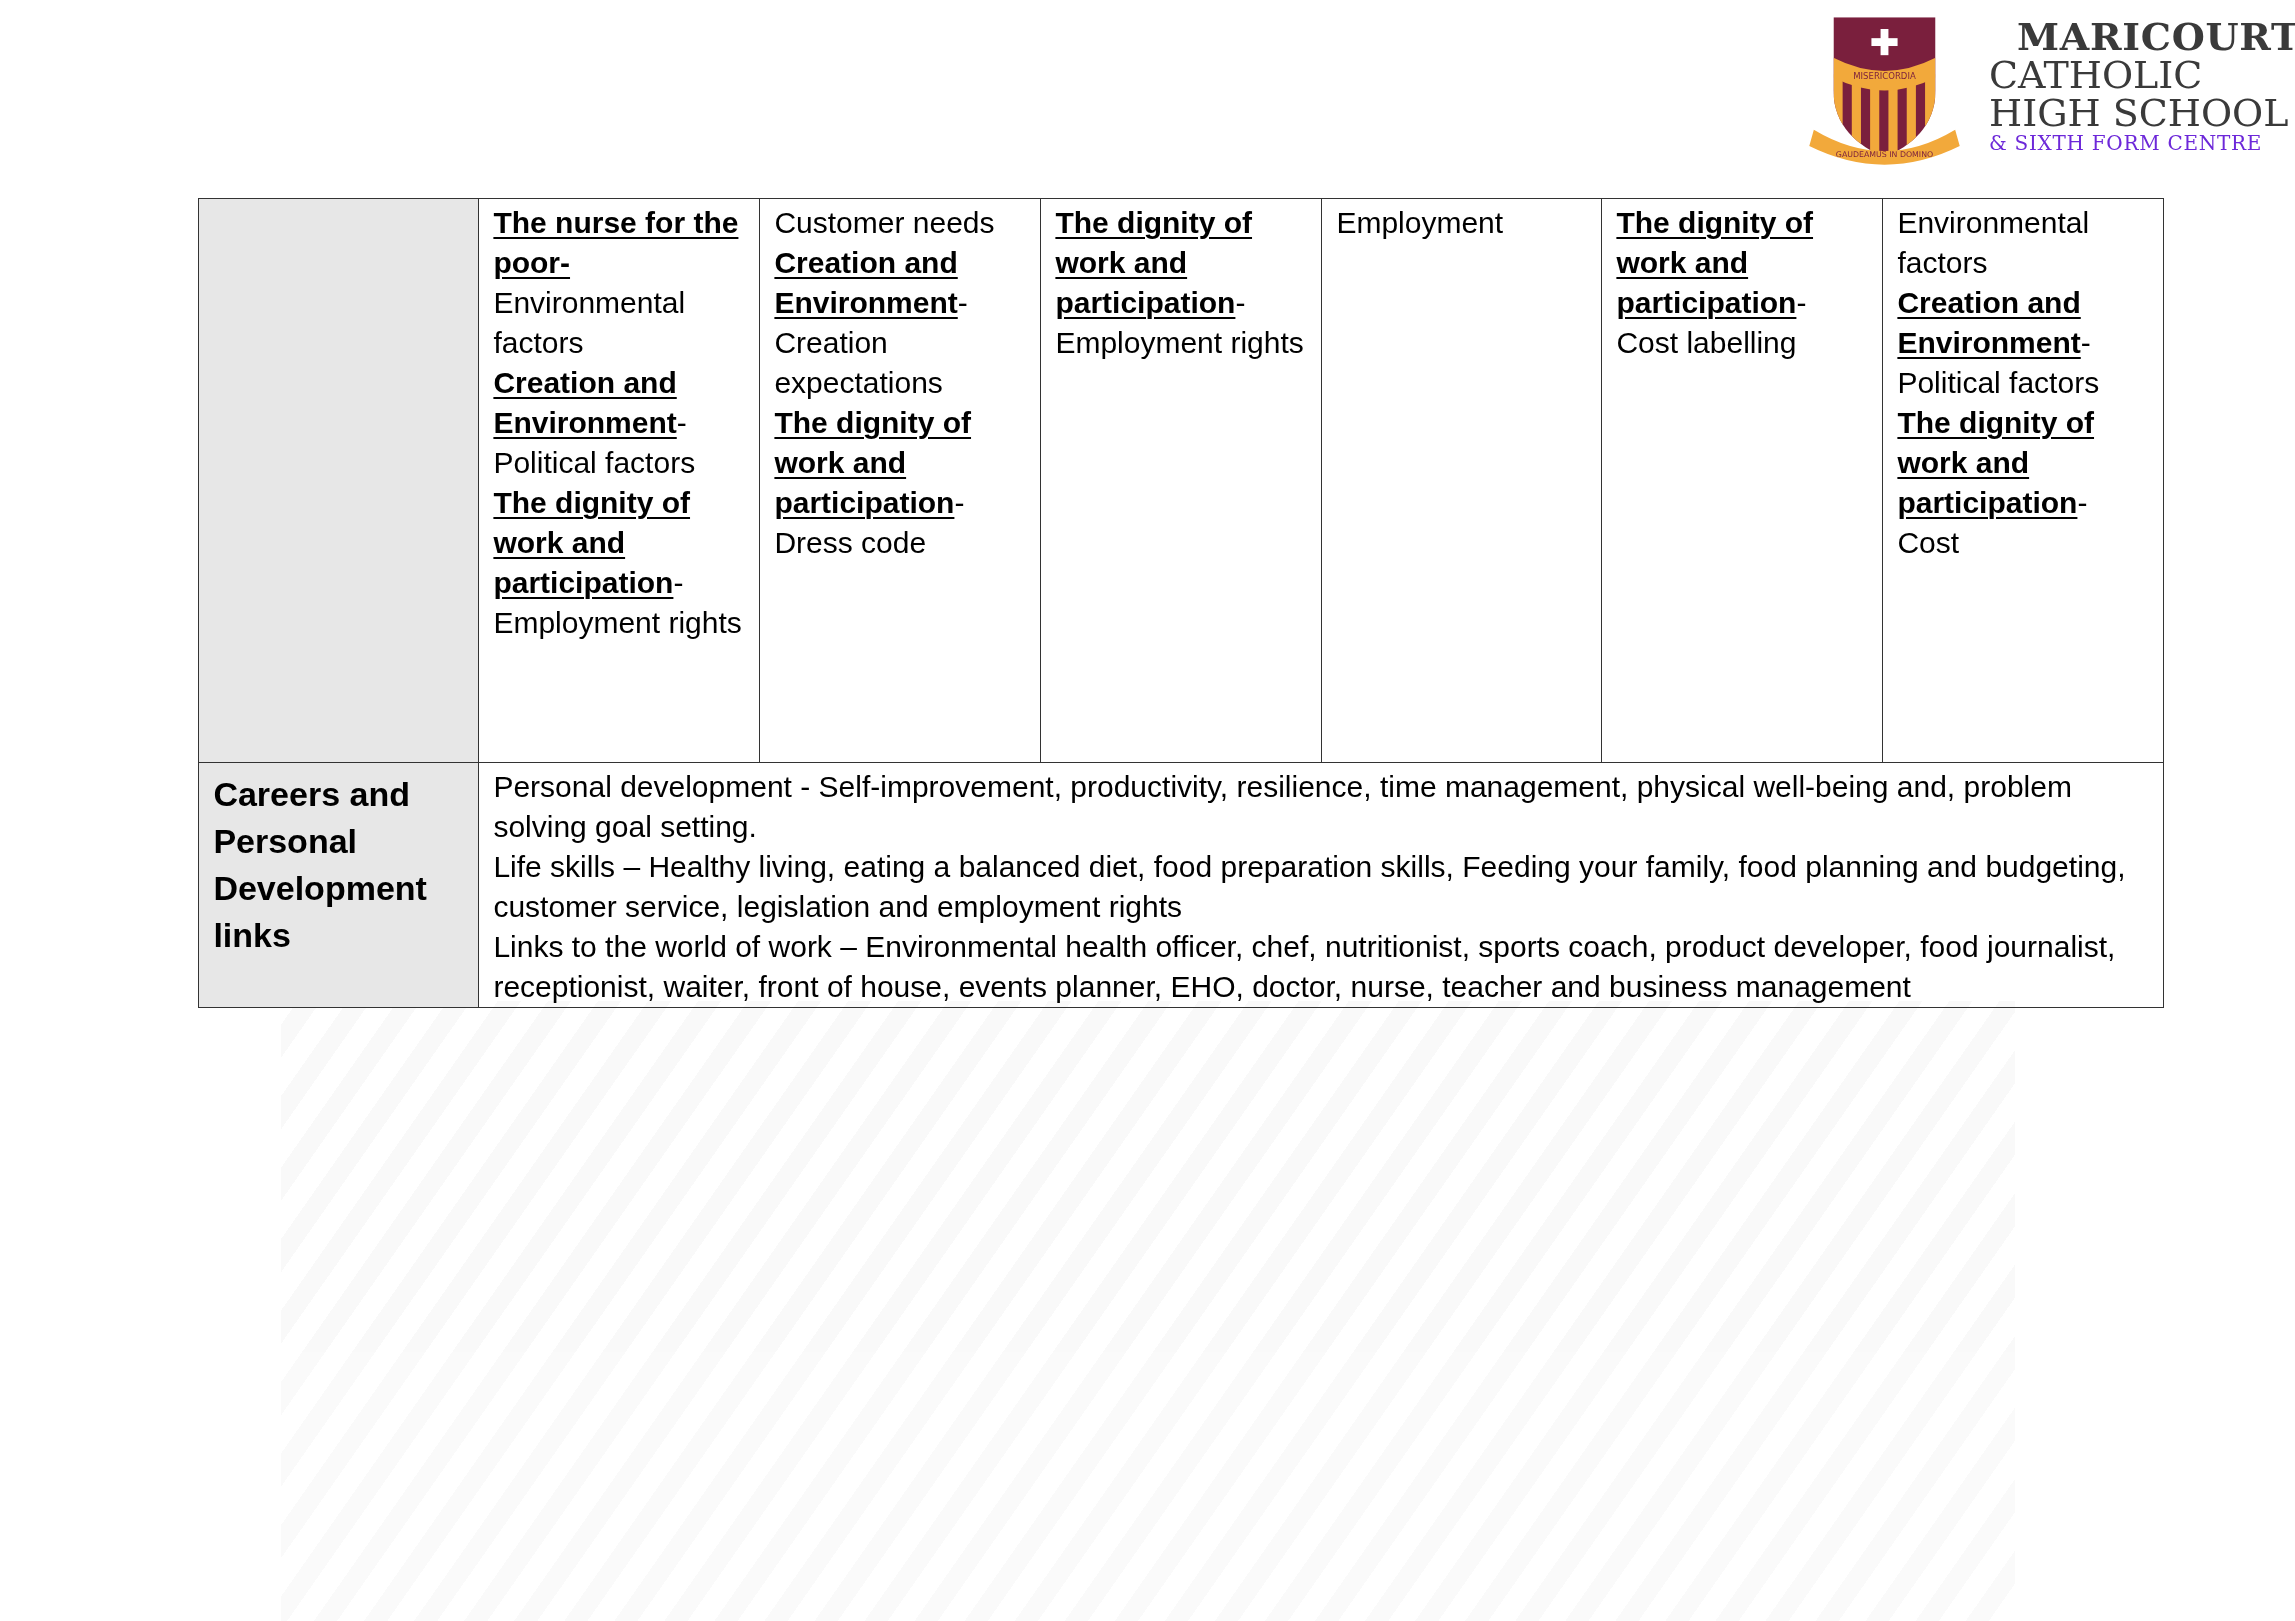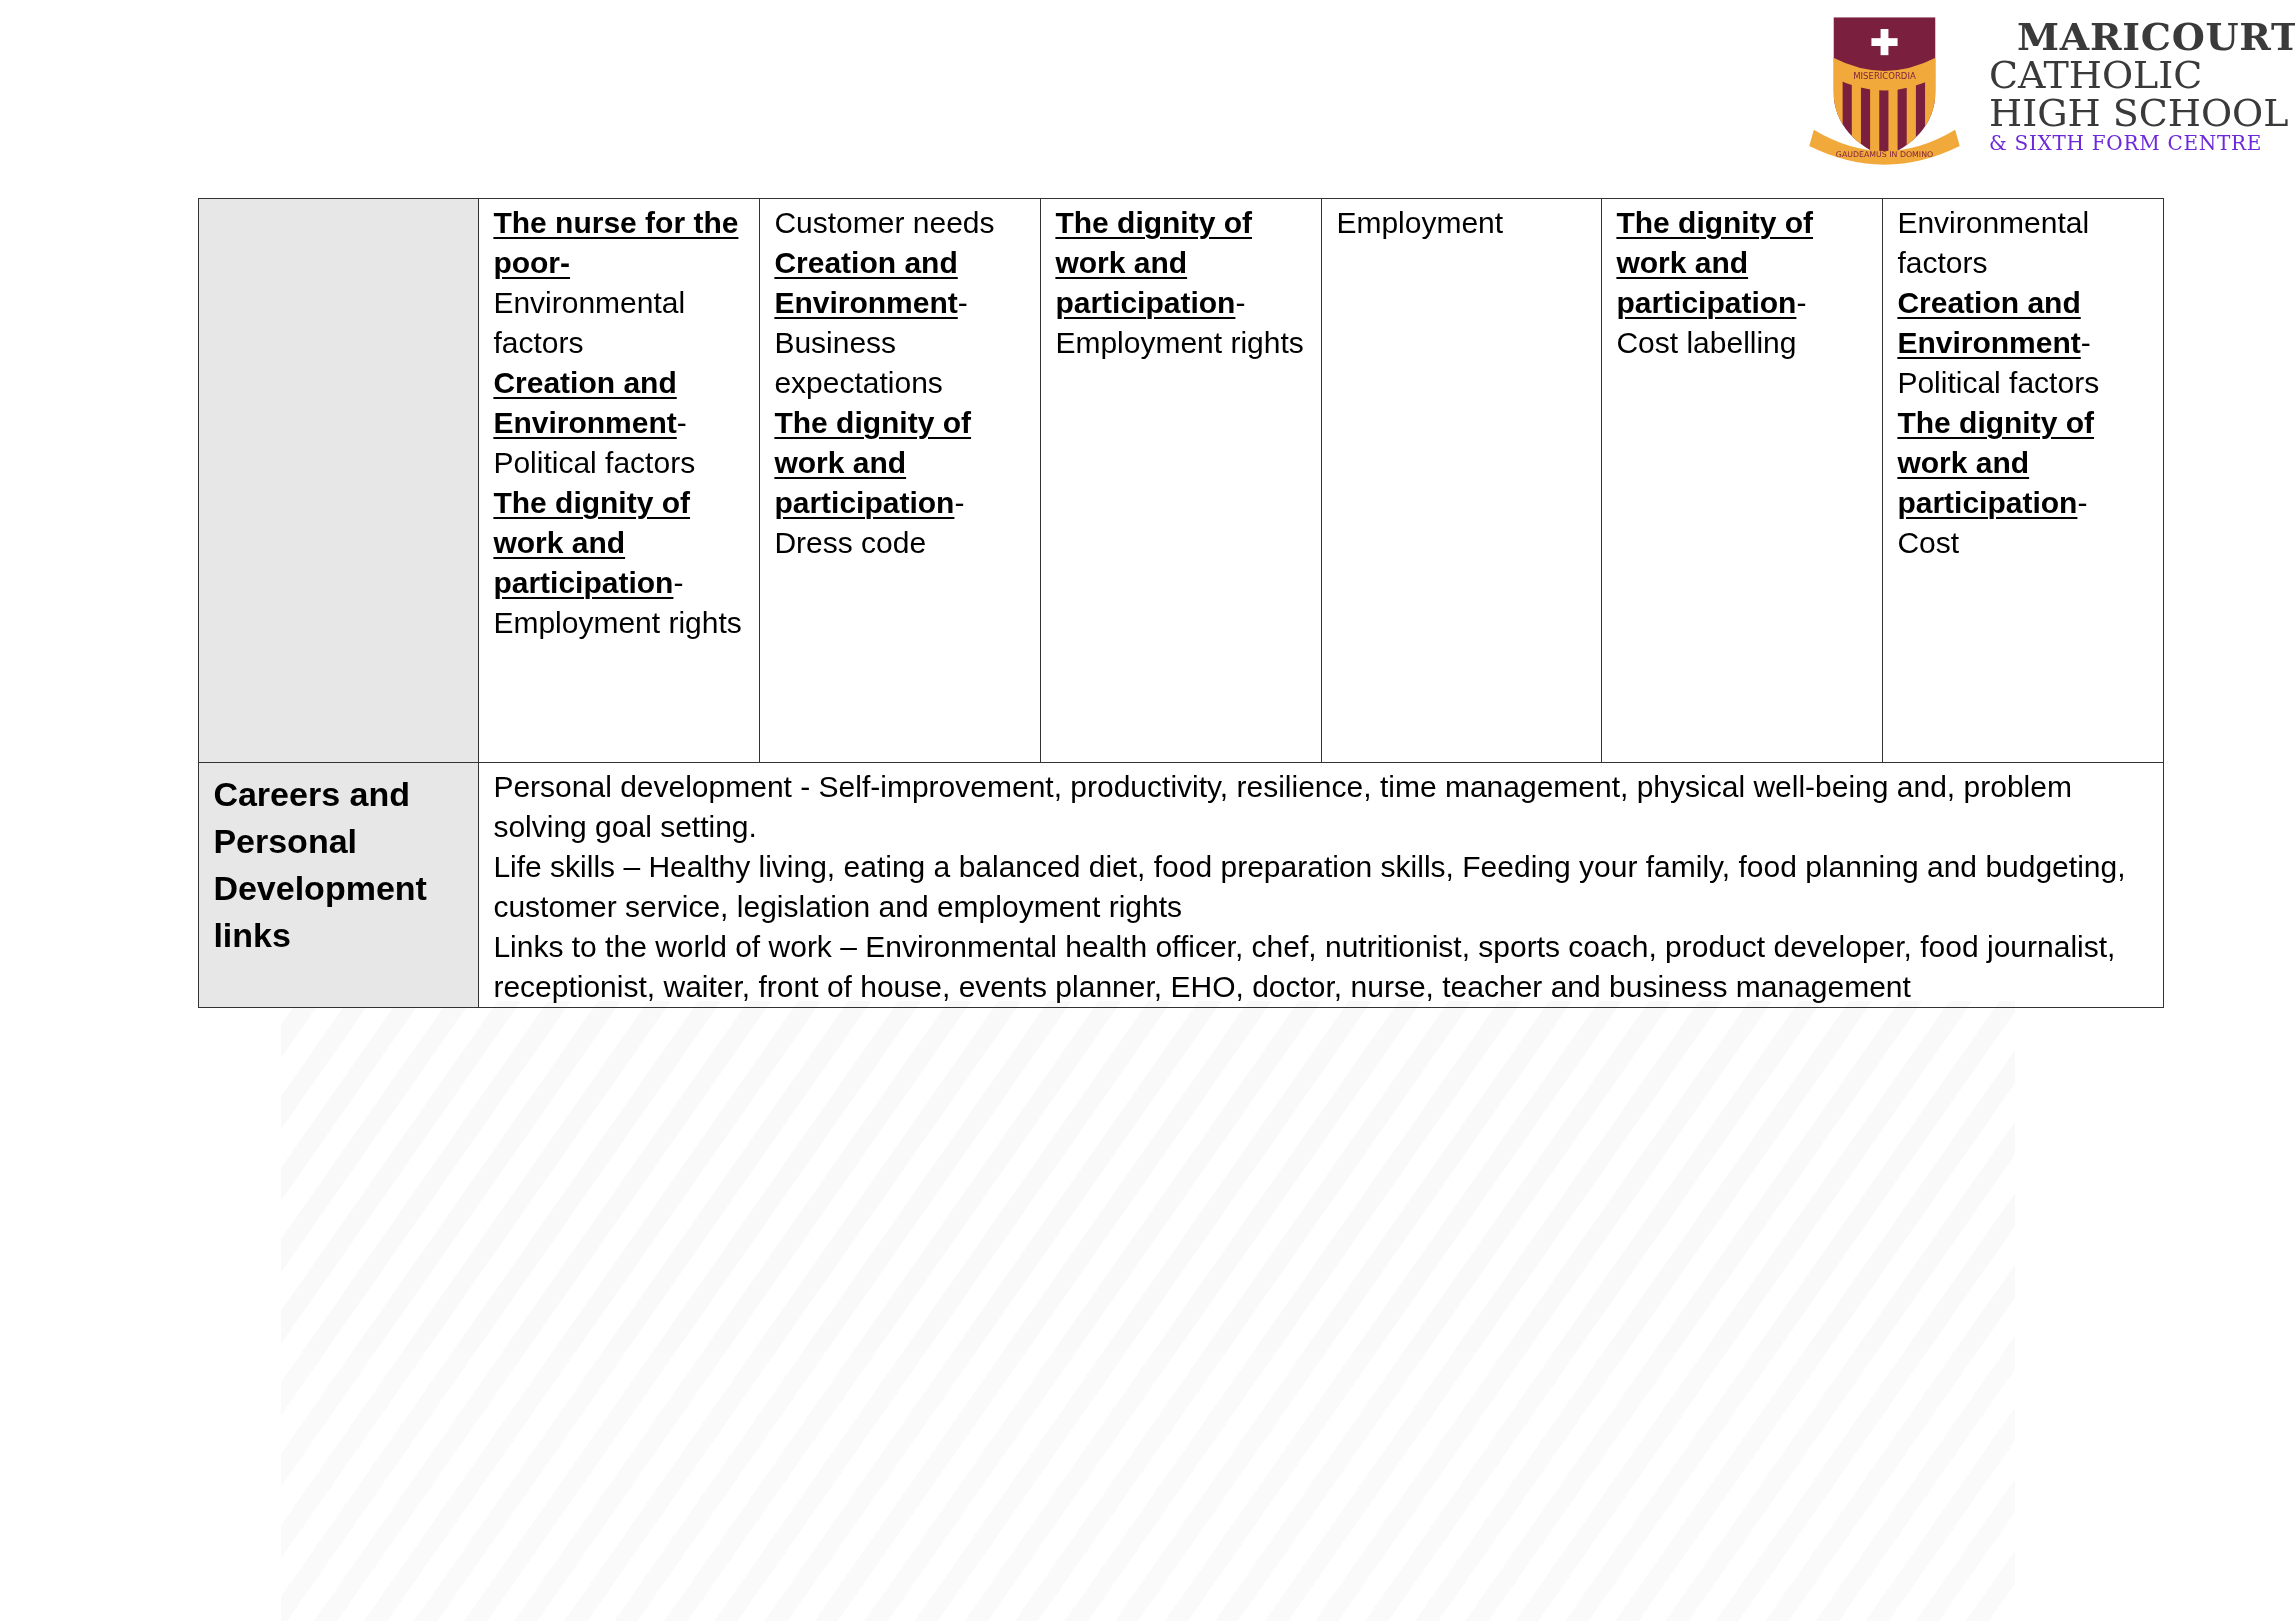--- a/index.html
+++ b/index.html
@@ -100,21 +100,21 @@
           <span class="line"><span class="b-u">The nurse for the poor-</span></span>
           <span class="line"><span>Environmental factors</span></span>
           <span class="line"><span class="b-u">Creation and Environment</span><span>-</span></span>
           <span class="line"><span>Political factors</span></span>
           <span class="line"><span class="b-u">The dignity of work and participation</span><span>-</span></span>
           <span class="line"><span>Employment rights</span></span>
         </td>
     <td>
           <span class="line"><span>Customer needs</span></span>
           <span class="line"><span class="b-u">Creation and Environment</span><span>-</span></span>
-          <span class="line"><span>Business expectations</span></span>
+          <span class="line"><span>Creation expectations</span></span>
           <span class="line"><span class="b-u">The dignity of work and participation</span><span>-</span></span>
           <span class="line"><span>Dress code</span></span>
         </td>
     <td>
           <span class="line"><span class="b-u">The dignity of work and participation</span><span>-</span></span>
           <span class="line"><span>Employment rights</span></span>
         </td>
     <td>
           <span class="line"><span>Employment</span></span>
         </td>

